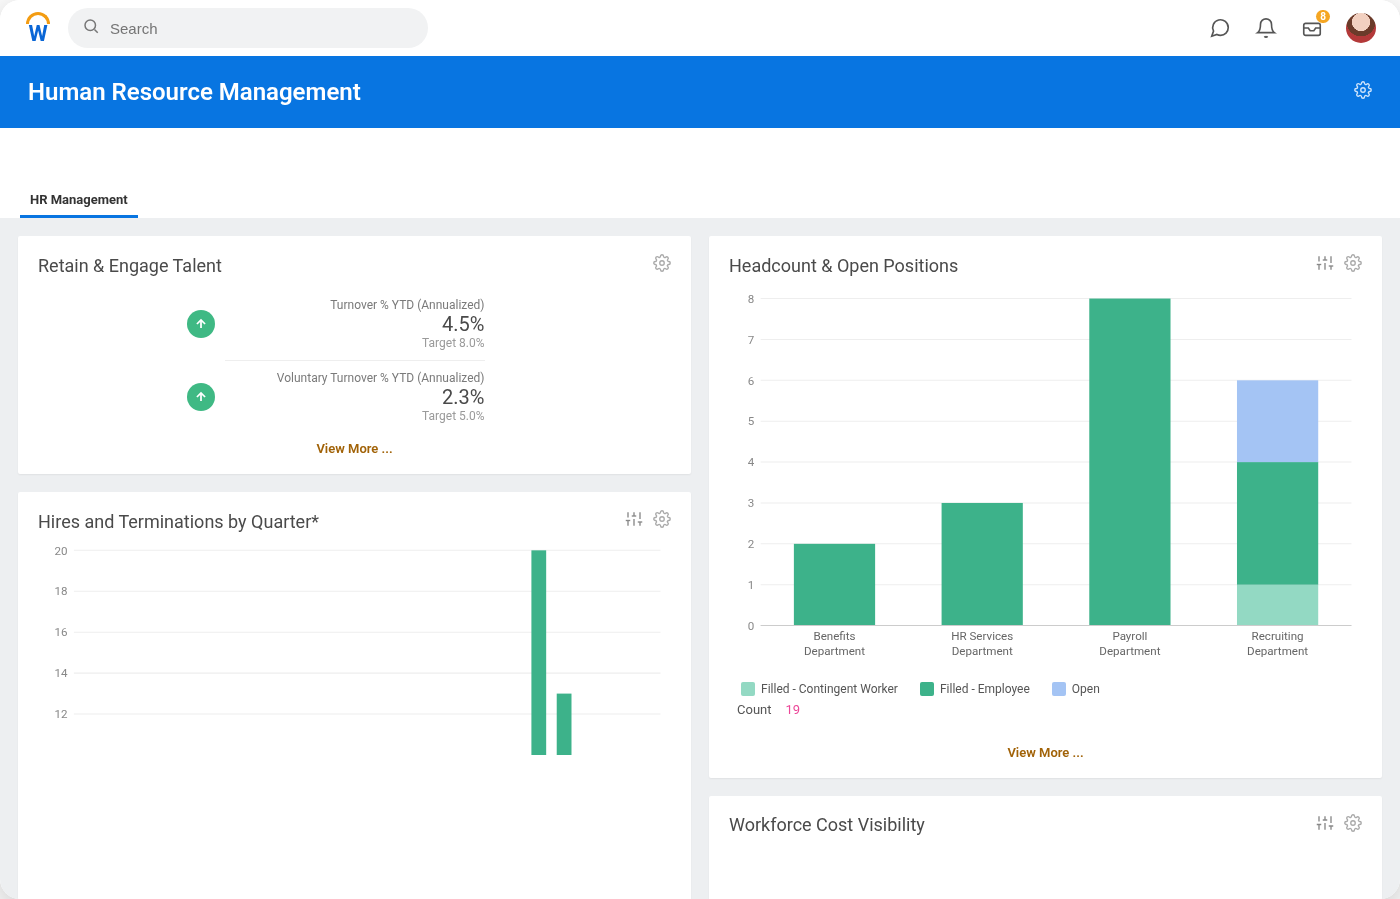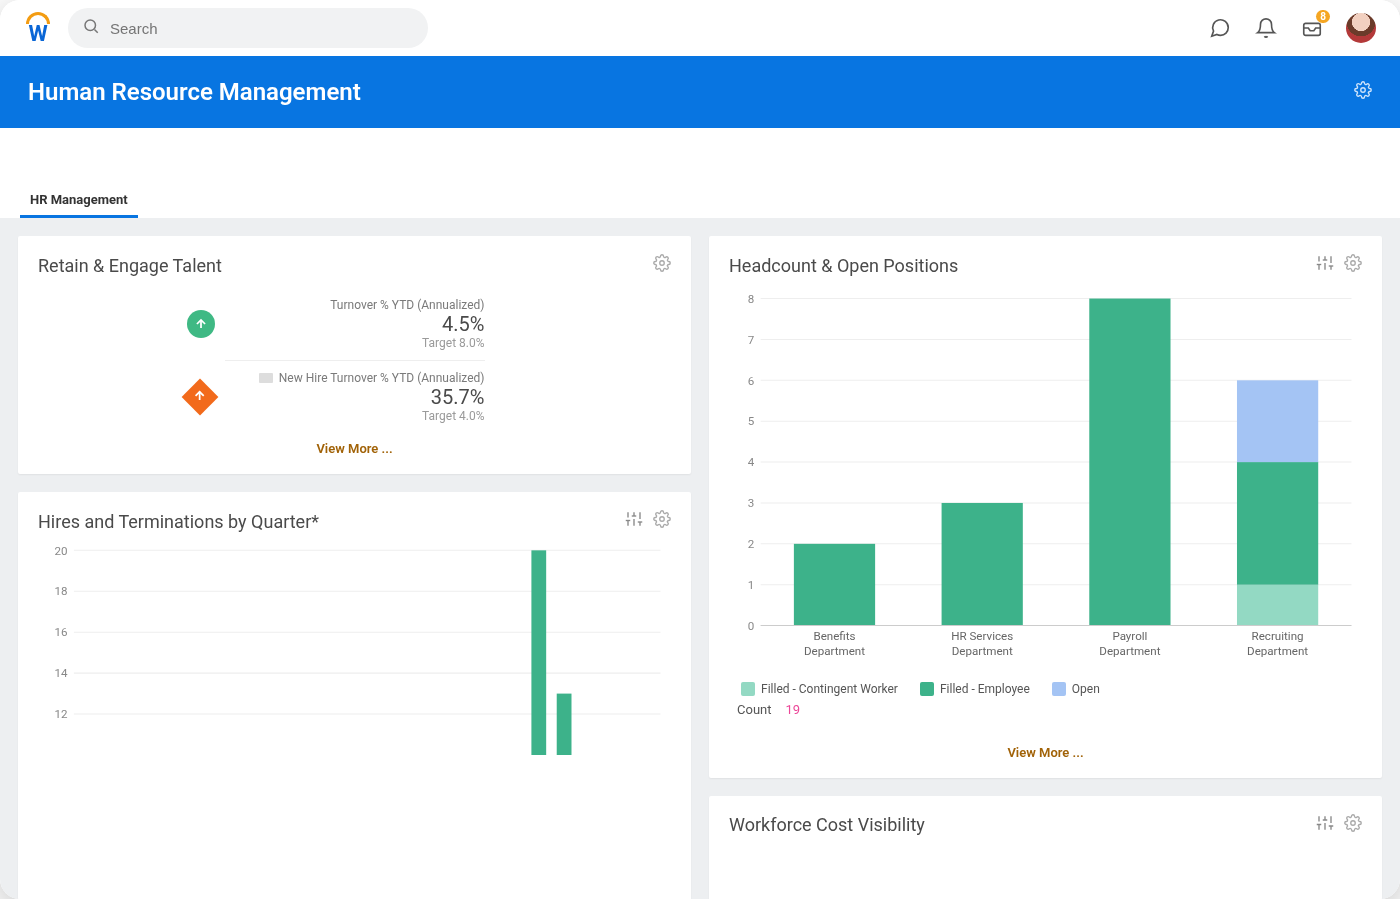--- a/index.html
+++ b/index.html
@@ -138,33 +138,32 @@
                 </div>
               </div>
               <div class="kpi-label">
                 <span>Turnover % YTD (Annualized)</span>
               </div>
               <div class="kpi-value">4.5%</div>
               <div class="kpi-target">Target  8.0%</div>
             </div>
             <div class="kpi">
               <div class="kpi-indicator">
-                <div class="ind-diamond" style="background:#f26a1b">
-                  <div class="ind-inner"><svg viewBox="0 0 24 24" fill="none" stroke="#fff" stroke-width="3">
-                      <path d="M12 19V5"></path>
-                      <path d="M5 12l7-7 7 7"></path>
-                    </svg></div>
+                <div class="ind-circle" style="background:#3fb984">
+                  <svg viewBox="0 0 24 24" fill="none" stroke="#fff" stroke-width="3">
+                    <path d="M12 19V5"></path>
+                    <path d="M5 12l7-7 7 7"></path>
+                  </svg>
                 </div>
               </div>
               <div class="kpi-label">
-                <span class="swatch"></span>
-                <span>New Hire Turnover % YTD (Annualized)</span>
+                <span>Voluntary Turnover % YTD (Annualized)</span>
               </div>
-              <div class="kpi-value">35.7%</div>
-              <div class="kpi-target">Target  4.0%</div>
+              <div class="kpi-value">2.3%</div>
+              <div class="kpi-target">Target  5.0%</div>
             </div>
           </div>
       <div class="view-more">View More ...</div>
     </div>
 
     <div class="card" style="padding-bottom:0; flex:1; overflow:hidden;">
       <div class="card-header">
         <div class="card-title">Hires and Terminations by Quarter*</div>
         <div class="card-actions">
           <span>

